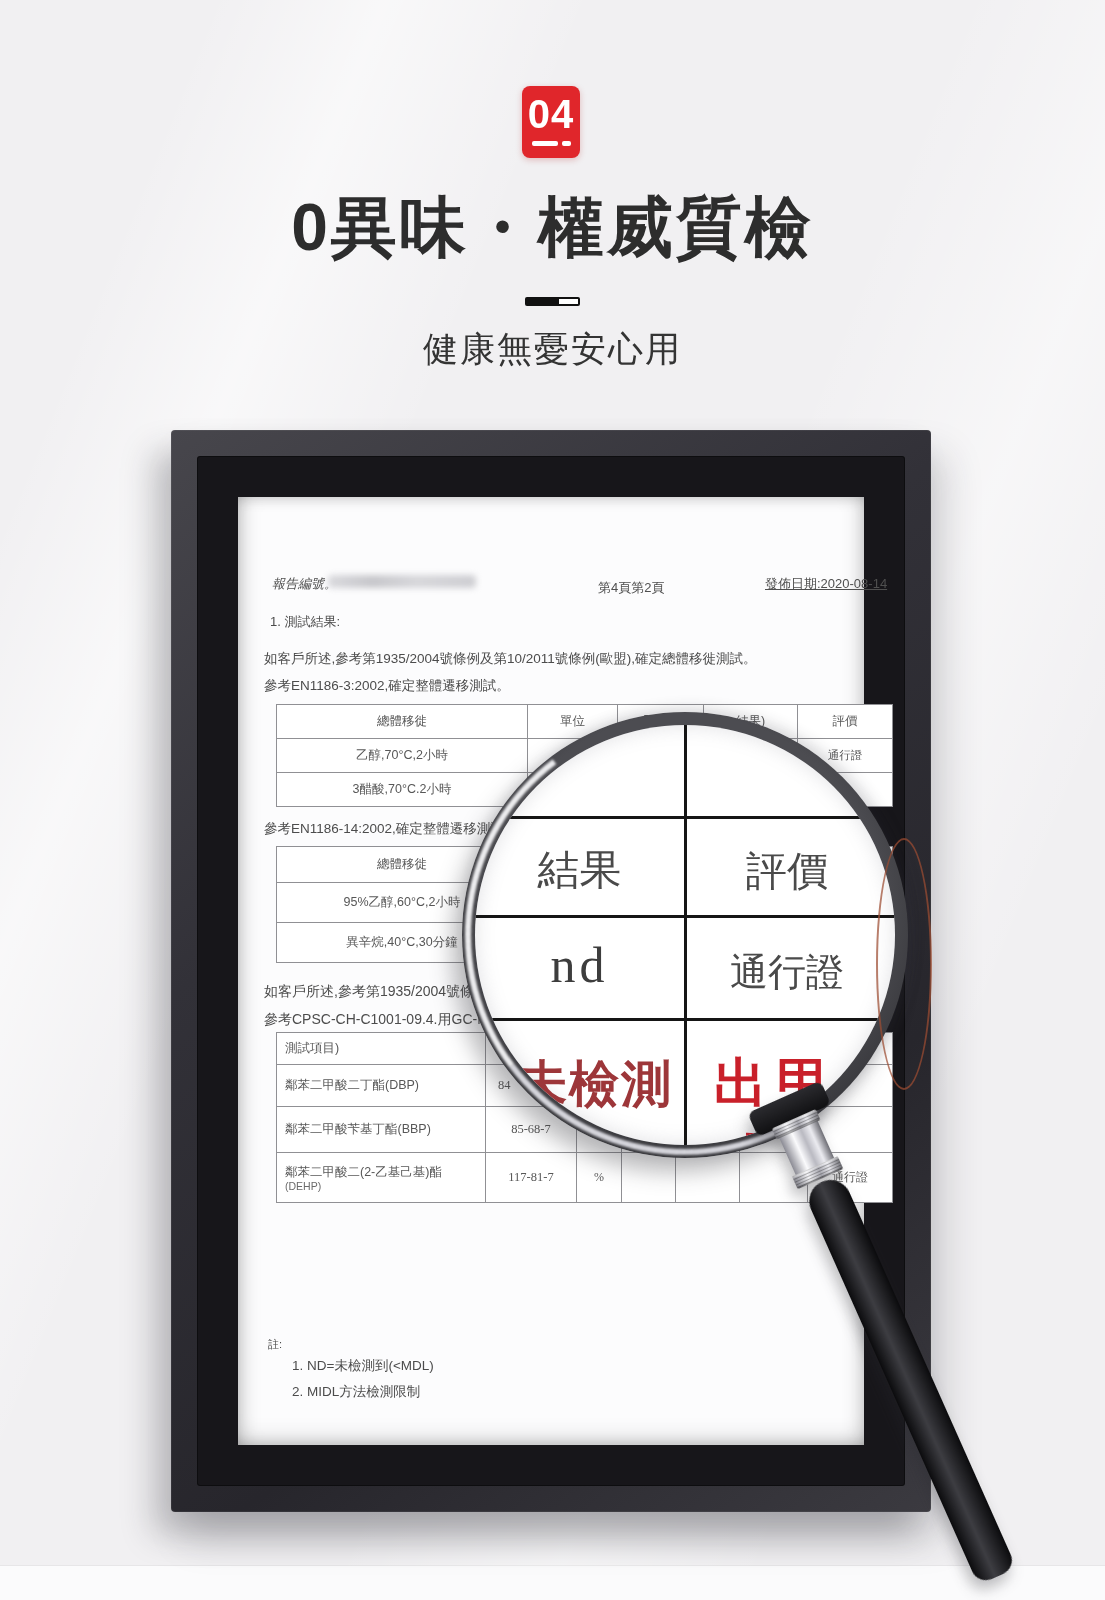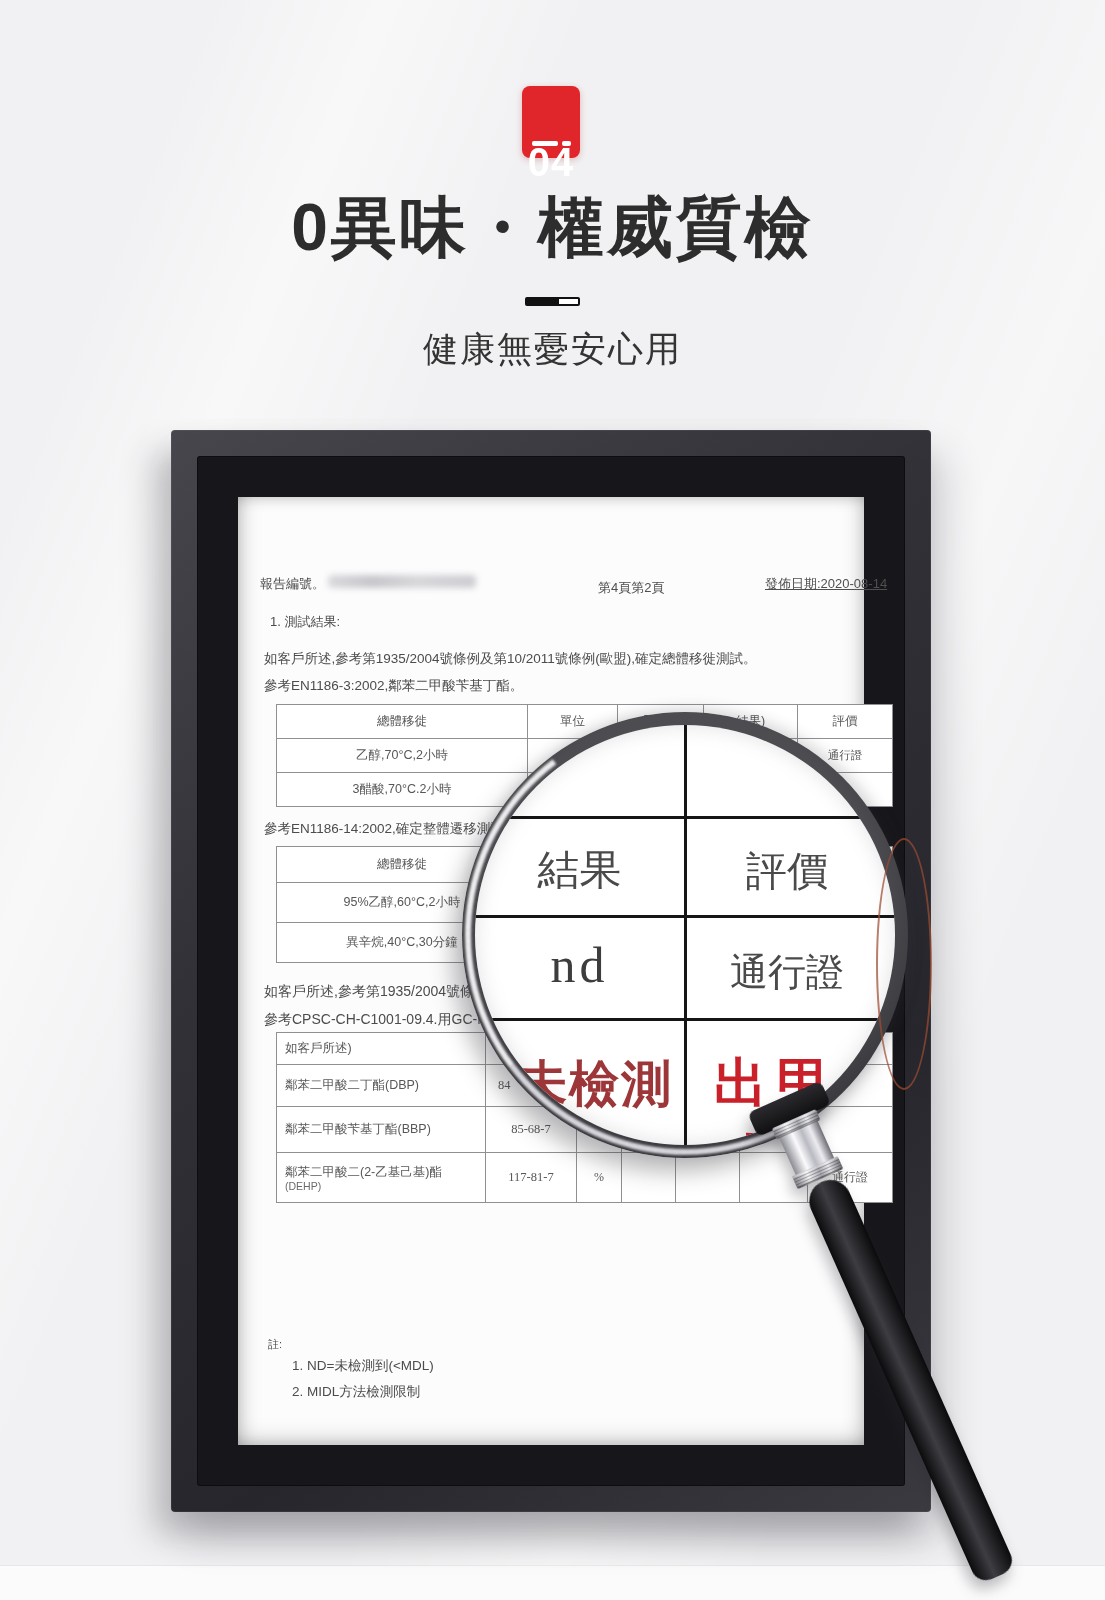--- a/index.html
+++ b/index.html
@@ -7,21 +7,21 @@
         background:#f1f0f2;font-family:"Liberation Sans",sans-serif;}
   .page::before{content:"";position:absolute;inset:0;pointer-events:none;z-index:1;
         background:linear-gradient(112deg,rgba(255,255,255,0) 12%,rgba(255,255,255,.55) 22%,rgba(255,255,255,0) 34%,rgba(255,255,255,0) 55%,rgba(255,255,255,.45) 68%,rgba(255,255,255,0) 80%);}
   .bottom-strip{position:absolute;left:0;top:1566px;width:1105px;height:34px;background:#fbfbfc;
         box-shadow:0 -1px 0 rgba(0,0,0,.04);z-index:2;}
 
   
   .badge{position:absolute;left:522px;top:86px;width:58px;height:72px;background:#e0262b;
         border-radius:8px;z-index:5;box-shadow:0 2px 6px rgba(180,30,30,.25);}
   .badge-num{position:absolute;left:0;right:0;top:6px;text-align:center;color:#fff;
-        font-size:40px;font-weight:bold;letter-spacing:1px;margin-top:48px;}
+        font-size:40px;font-weight:bold;letter-spacing:1px;}
   .badge-underline{position:absolute;left:0;right:0;bottom:12px;display:flex;justify-content:center;gap:4px;}
   .badge-underline .u1{width:26px;height:5px;background:#fff;border-radius:2px;}
   .badge-underline .u2{width:9px;height:5px;background:#fff;border-radius:2px;}
 
   .main-title{position:absolute;left:0;top:183px;width:1105px;text-align:center;z-index:5;
         font-size:66px;font-weight:900;color:#2d2d2d;letter-spacing:3px;}
   .divider{position:absolute;left:0;top:297px;width:1105px;display:flex;justify-content:center;z-index:5;}
   .divider .d1{width:33px;height:9px;background:#111;border-radius:2px 0 0 2px;}
   .divider .d2{width:23px;height:9px;background:#fff;border:2px solid #111;margin-left:-1px;box-sizing:border-box;border-radius:0 2px 2px 0;}
   .sub-title{position:absolute;left:0;top:326px;width:1105px;text-align:center;z-index:5;
@@ -104,28 +104,28 @@
   <div class="divider">
     <span class="d1"></span>
     <span class="d2"></span>
   </div>
   <div class="sub-title">健康無憂安心用</div>
 
   <div class="frame">
     <div class="frame-lip">
       <div class="paper">
 
-        <div class="ptext hdr" style="left:22px;top:78px;">報告編號。</div>
+        <div class="ptext hdr" style="left:34px;top:78px;font-style:italic;">報告編號。</div>
         <div class="blur-blob"></div>
         <div class="ptext hdr" style="left:316px;top:82px;margin-left:44px;">第4頁第2頁</div>
         <div class="ptext hdr" style="left:527px;top:78px;text-decoration:underline;">發佈日期:2020-08-14</div>
 
         <div class="ptext" style="left:32px;top:116px;font-size:13px;">1. 測試結果:</div>
         <div class="ptext" style="left:26px;top:153px;font-size:13.5px;">如客戶所述,參考第1935/2004號條例及第10/2011號條例(歐盟),確定總體移徙測試。</div>
-        <div class="ptext" style="left:26px;top:180px;font-size:13.5px;">參考EN1186-3:2002,鄰苯二甲酸苄基丁酯。</div>
+        <div class="ptext" style="left:26px;top:180px;font-size:13.5px;">參考EN1186-3:2002,確定整體遷移測試。</div>
 
         <table class="t" style="left:38px;top:207px;width:616px;">
           <colgroup>
               <col style="width:251px">
               <col style="width:90px">
               <col style="width:86px">
               <col style="width:94px">
               <col style="width:95px">
             </colgroup>
           <tbody>
@@ -196,21 +196,21 @@
               <col style="width:209px">
               <col style="width:91px">
               <col style="width:45px">
               <col style="width:54px">
               <col style="width:64px">
               <col style="width:68px">
               <col style="width:85px">
             </colgroup>
           <tbody>
               <tr style="height:32px;">
-            <td class="nameL">如客戶所述)</td>
+            <td class="nameL">測試項目)</td>
             <td></td>
                 <td></td>
             <td></td>
                 <td></td>
             <td></td>
                 <td></td>
           </tr>
           <tr style="height:42px;">
             <td class="nameL">鄰苯二甲酸二丁酯(DBP)</td>
             <td class="serif cas-left">84</td>

